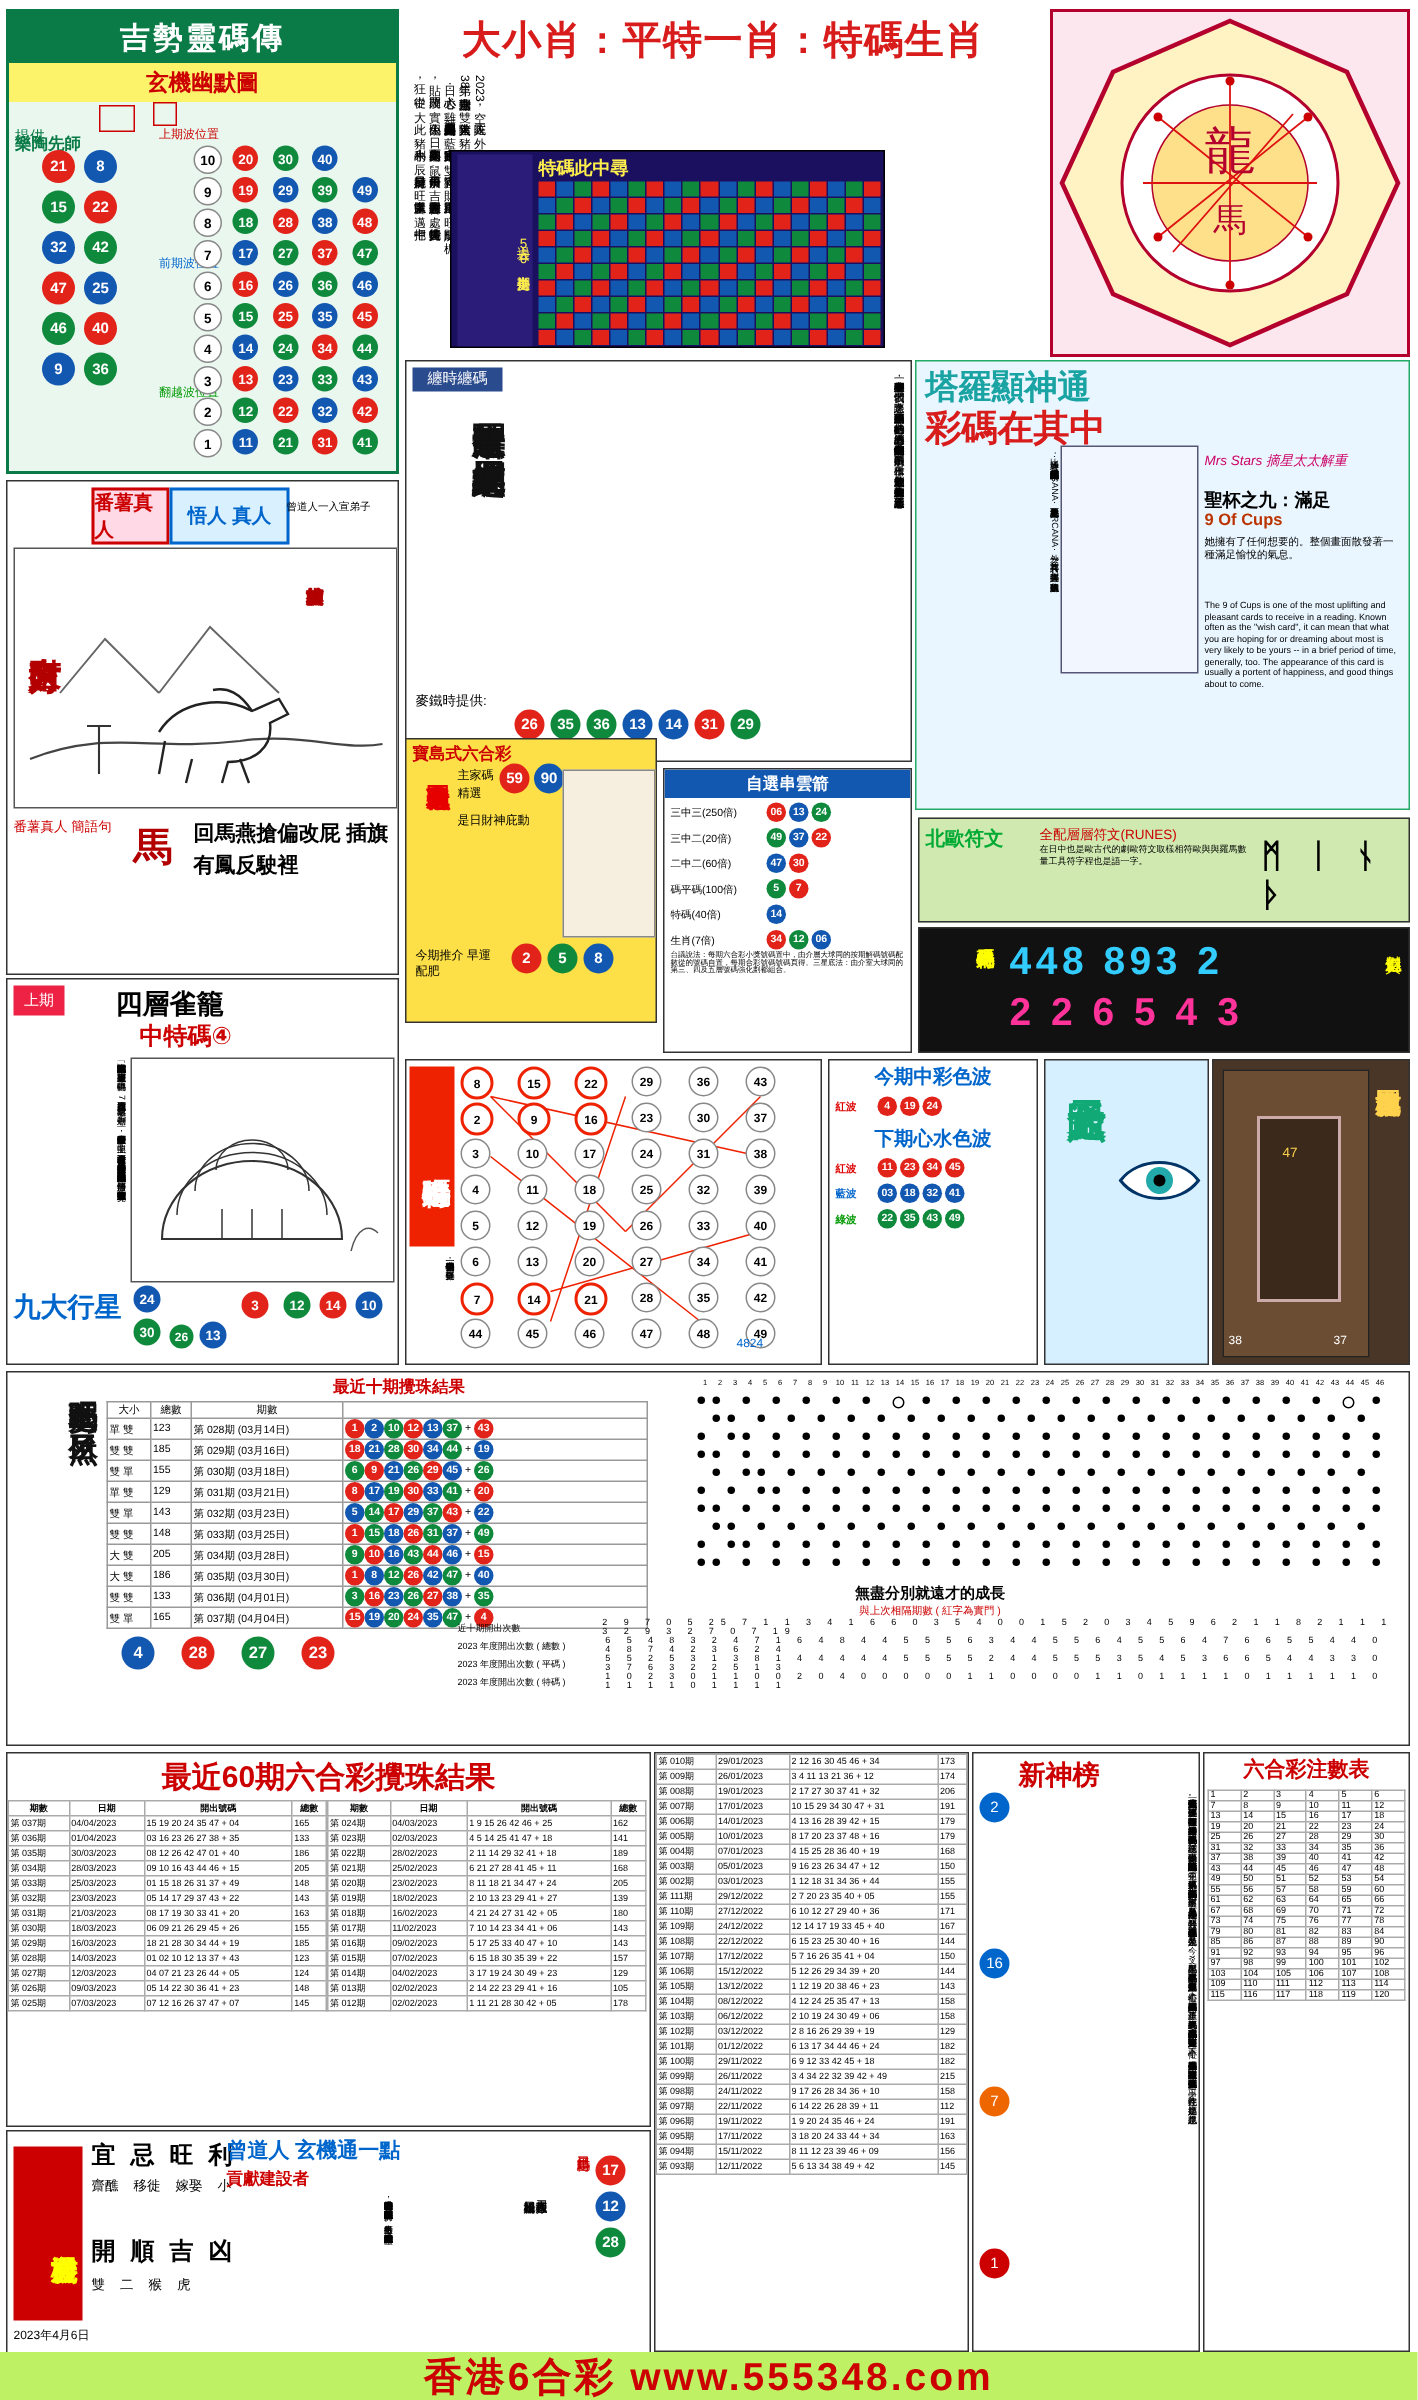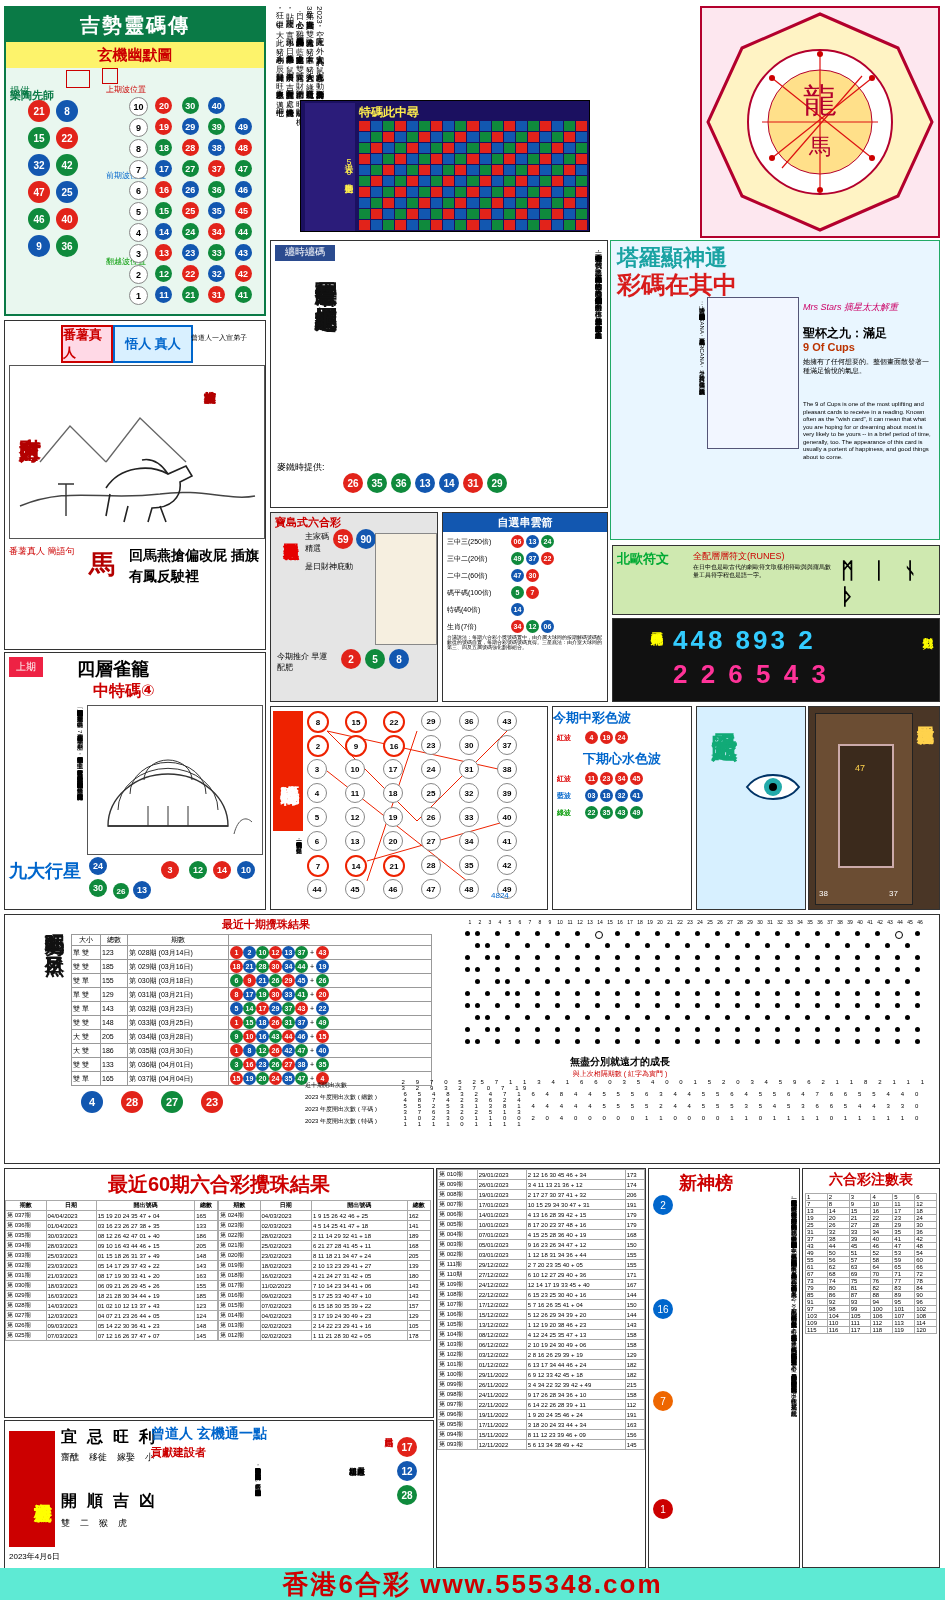--- a/index.html
+++ b/index.html
@@ -33,40 +33,40 @@
   #p-past50{left:300px;top:100px;width:290px;height:132px;background:#1b1060;border:1px solid #000;}
   
   #p-poem{left:270px;top:240px;width:338px;height:268px;background:#fff;border:1px solid #333;}
   
   #p-tarot{left:610px;top:240px;width:330px;height:300px;background:#e9f6ff;border:1px solid #2a6;}
   
   #p-horse{left:4px;top:320px;width:262px;height:330px;background:#fff;border:1px solid #333;}
   
   #p-four{left:4px;top:652px;width:262px;height:258px;background:#fff;border:1px solid #333;}
   
-  #p-baodao{left:270px;top:512px;width:168px;height:190px;background:#e5e5e5;border:1px solid #333;}
+  #p-baodao{left:270px;top:492px;width:168px;height:190px;background:#fde047;border:1px solid #333;}
   
   #p-selfpick{left:442px;top:512px;width:166px;height:190px;background:#fff;border:1px solid #333;}
   
   #p-runes{left:612px;top:545px;width:328px;height:70px;background:#cfe9b0;border:1px solid #333;}
   #p-magic{left:612px;top:618px;width:328px;height:84px;background:#111;border:1px solid #333;}
   
   #p-chase{left:270px;top:706px;width:278px;height:204px;background:#fff;border:1px solid #333;}
   #p-wave{left:552px;top:706px;width:140px;height:204px;background:#fff;border:1px solid #333;}
   #p-eye{left:696px;top:706px;width:110px;height:204px;background:#d7f0ff;border:1px solid #333;}
   #p-door{left:808px;top:706px;width:132px;height:204px;background:#4a3626;border:1px solid #333;}
   
   #p-ten{left:4px;top:914px;width:936px;height:250px;background:#fff;border:1px solid #333;}
   
   #p-60{left:4px;top:1168px;width:430px;height:250px;background:#fff;border:1px solid #333;}
   #p-mid60{left:436px;top:1168px;width:210px;height:400px;background:#fff;border:1px solid #333;}
   #p-god{left:648px;top:1168px;width:152px;height:400px;background:#fff;border:1px solid #333;}
   #p-bet{left:802px;top:1168px;width:138px;height:400px;background:#fff;border:1px solid #333;}
   #p-almanac{left:4px;top:1420px;width:430px;height:152px;background:#fff;border:1px solid #333;}
-  #p-footer{left:0px;top:1568px;width:945px;height:32px;background:#5eead4;}
+  #p-footer{left:0px;top:1568px;width:945px;height:32px;background:#bef264;}
   .hdrbar{background:#c00;color:#fff;font-weight:bold;text-align:center;font-size:11px;padding:2px 0;}
   .hdrbar.b{background:#1257b0;}
   .rowline{display:flex;align-items:center;gap:2px;font-size:7px;}
   .nball{width:13px;height:13px;font-size:7px;}
   .dot{width:5px;height:5px;border-radius:50%;background:#000;display:inline-block;}
   .dotO{width:6px;height:6px;border-radius:50%;border:1px solid #000;display:inline-block;}
   .t10 td{border:1px solid #999;font-size:7px;padding:0 1px;white-space:nowrap;}
   .t60 td,.t60 th{border:1px solid #aaa;font-size:6px;padding:0 1px;}
 </style>
 </head>
@@ -162,20 +162,21 @@
         <span class="ball wht">1</span>
         <span class="ball blue">11</span>
         <span class="ball green">21</span>
         <span class="ball red">31</span>
         <span class="ball green">41</span>
       </div>
     </div>
   </div>
 
   <div class="panel" id="p-center-head">
+    <div class="bigtitle">大小肖 : 平特一肖 : 特碼生肖</div>
     <div class="colstext" style="padding:2px 4px;">2023年第38期六合彩攪珠日：心犬心貼，羅門改狂，從中空，羅人吃雙，犬人首陰豬雞，馬為農曆癸卯年閏二月十八日一四實，因小兔大。此外，鼠人宜大 人利豬，羊人宜中藍，豬人宜小中文氏定日，八字為癸卯年雨辰 豬，牛人利小鼠。免人合小宜紅 豬，狗人合大宜雙，豬人宜頭鼠。月丙申日庚子辰，是日財神庇動，貴神則辟正西大助善緣。是日西北生肖旺活財。吉門正東納吉，普天生意財團興旺，富中以豚人產旺。吉人最倒權。鼠人得國多旺，賺財成處。貴人轉特能遠邁，押七中三，相反，虎人最倒楣。</div>
   </div>
 
   <div class="panel" id="p-past50">
     <div style="position:absolute;left:4px;top:2px;width:50px;height:128px;background:#2b1c7a;color:#ffef4d;font-size:9px;writing-mode:vertical-rl;text-orientation:upright;text-align:center;">過去50期生肖走勢</div>
     <div style="position:absolute;left:58px;top:3px;font-size:12px;font-weight:bold;color:#ffef4d;">特碼此中尋</div>
     <div style="position:absolute;left:58px;top:20px;width:228px;height:108px;display:grid;grid-template-columns:repeat(19,1fr);grid-auto-rows:10px;gap:1px;">
       <span style="background:#e2231a"></span>
         <span style="background:#1257b0"></span>
         <span style="background:#0f8a3c"></span>
@@ -616,21 +617,21 @@
         <span class="ball wht" style="width:18px;height:18px;font-size:8px;">46</span>
         <span class="ball wht" style="width:18px;height:18px;font-size:8px;">47</span>
         <span class="ball wht" style="width:18px;height:18px;font-size:8px;">48</span>
         <span class="ball wht" style="width:18px;height:18px;font-size:8px;">49</span>
       </div>
     </div>
     <div style="position:absolute;left:220px;top:184px;font-size:8px;color:#06c;">4824</div>
   </div>
 
   <div class="panel" id="p-wave">
-    <div style="font-size:13px;font-weight:bold;color:#06c;text-align:left;padding:2px 0;">今期中彩色波</div>
+    <div style="font-size:13px;font-weight:bold;color:#06c;text-align:center;padding:2px 0;">今期中彩色波</div>
     <div class="rowline" style="padding:2px 4px;">
         <span style="color:#d00;font-weight:bold;width:26px;">紅波</span>
       <span class="ball red nball">4</span>
       <span class="ball red nball">19</span>
       <span class="ball red nball">24</span>
       </div>
     <div style="font-size:13px;font-weight:bold;color:#06c;text-align:center;padding:4px 0 2px;">下期心水色波</div>
     <div class="rowline" style="padding:2px 4px;">
         <span style="color:#d00;font-weight:bold;width:26px;">紅波</span>
       <span class="ball red nball">11</span>

